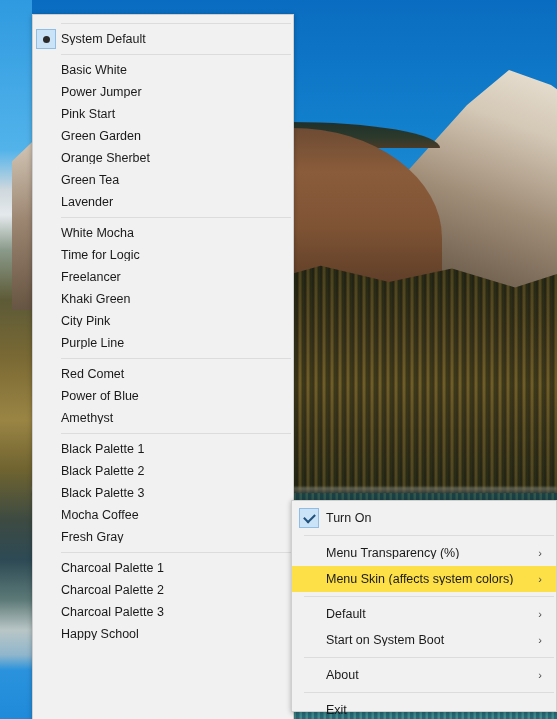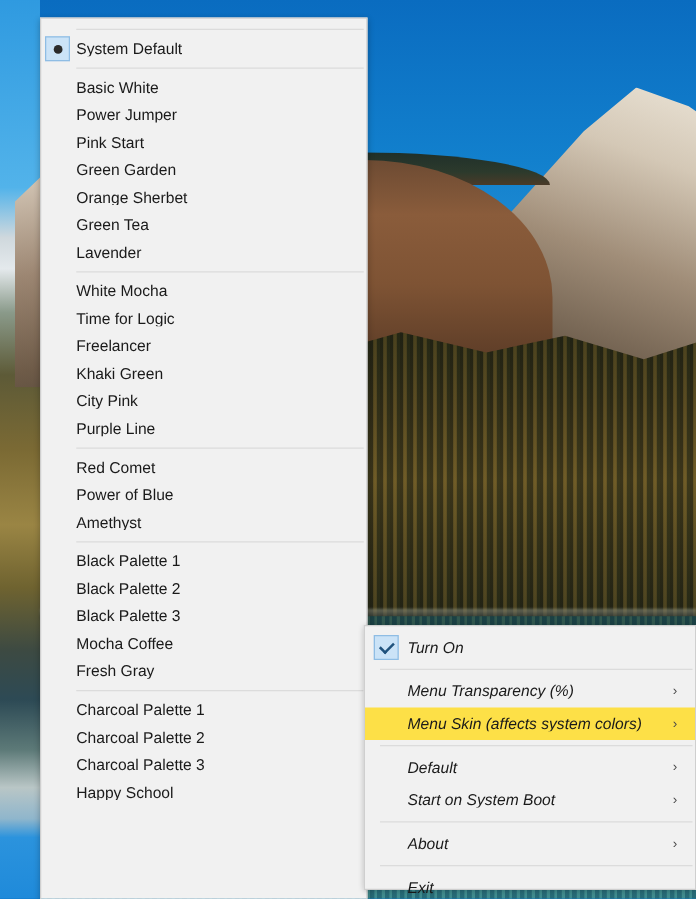--- a/index.html
+++ b/index.html
@@ -173,21 +173,21 @@
   }
 
   .label {
     flex: 1;
     padding-left: 0;
     line-height: 1;
     overflow: hidden;
     text-overflow: ellipsis;
   }
   #left-menu .label { padding-left: 2px; }
-  #right-menu .label { padding-left: 0; font-style: italic; }
+  #right-menu .label { padding-left: 0; }
 
   .chev {
     width: 12px;
     min-width: 12px;
     color: #4a4a4a;
     font-size: 11px;
     text-align: center;
     line-height: 1;
     margin-right: 4px;
   }

